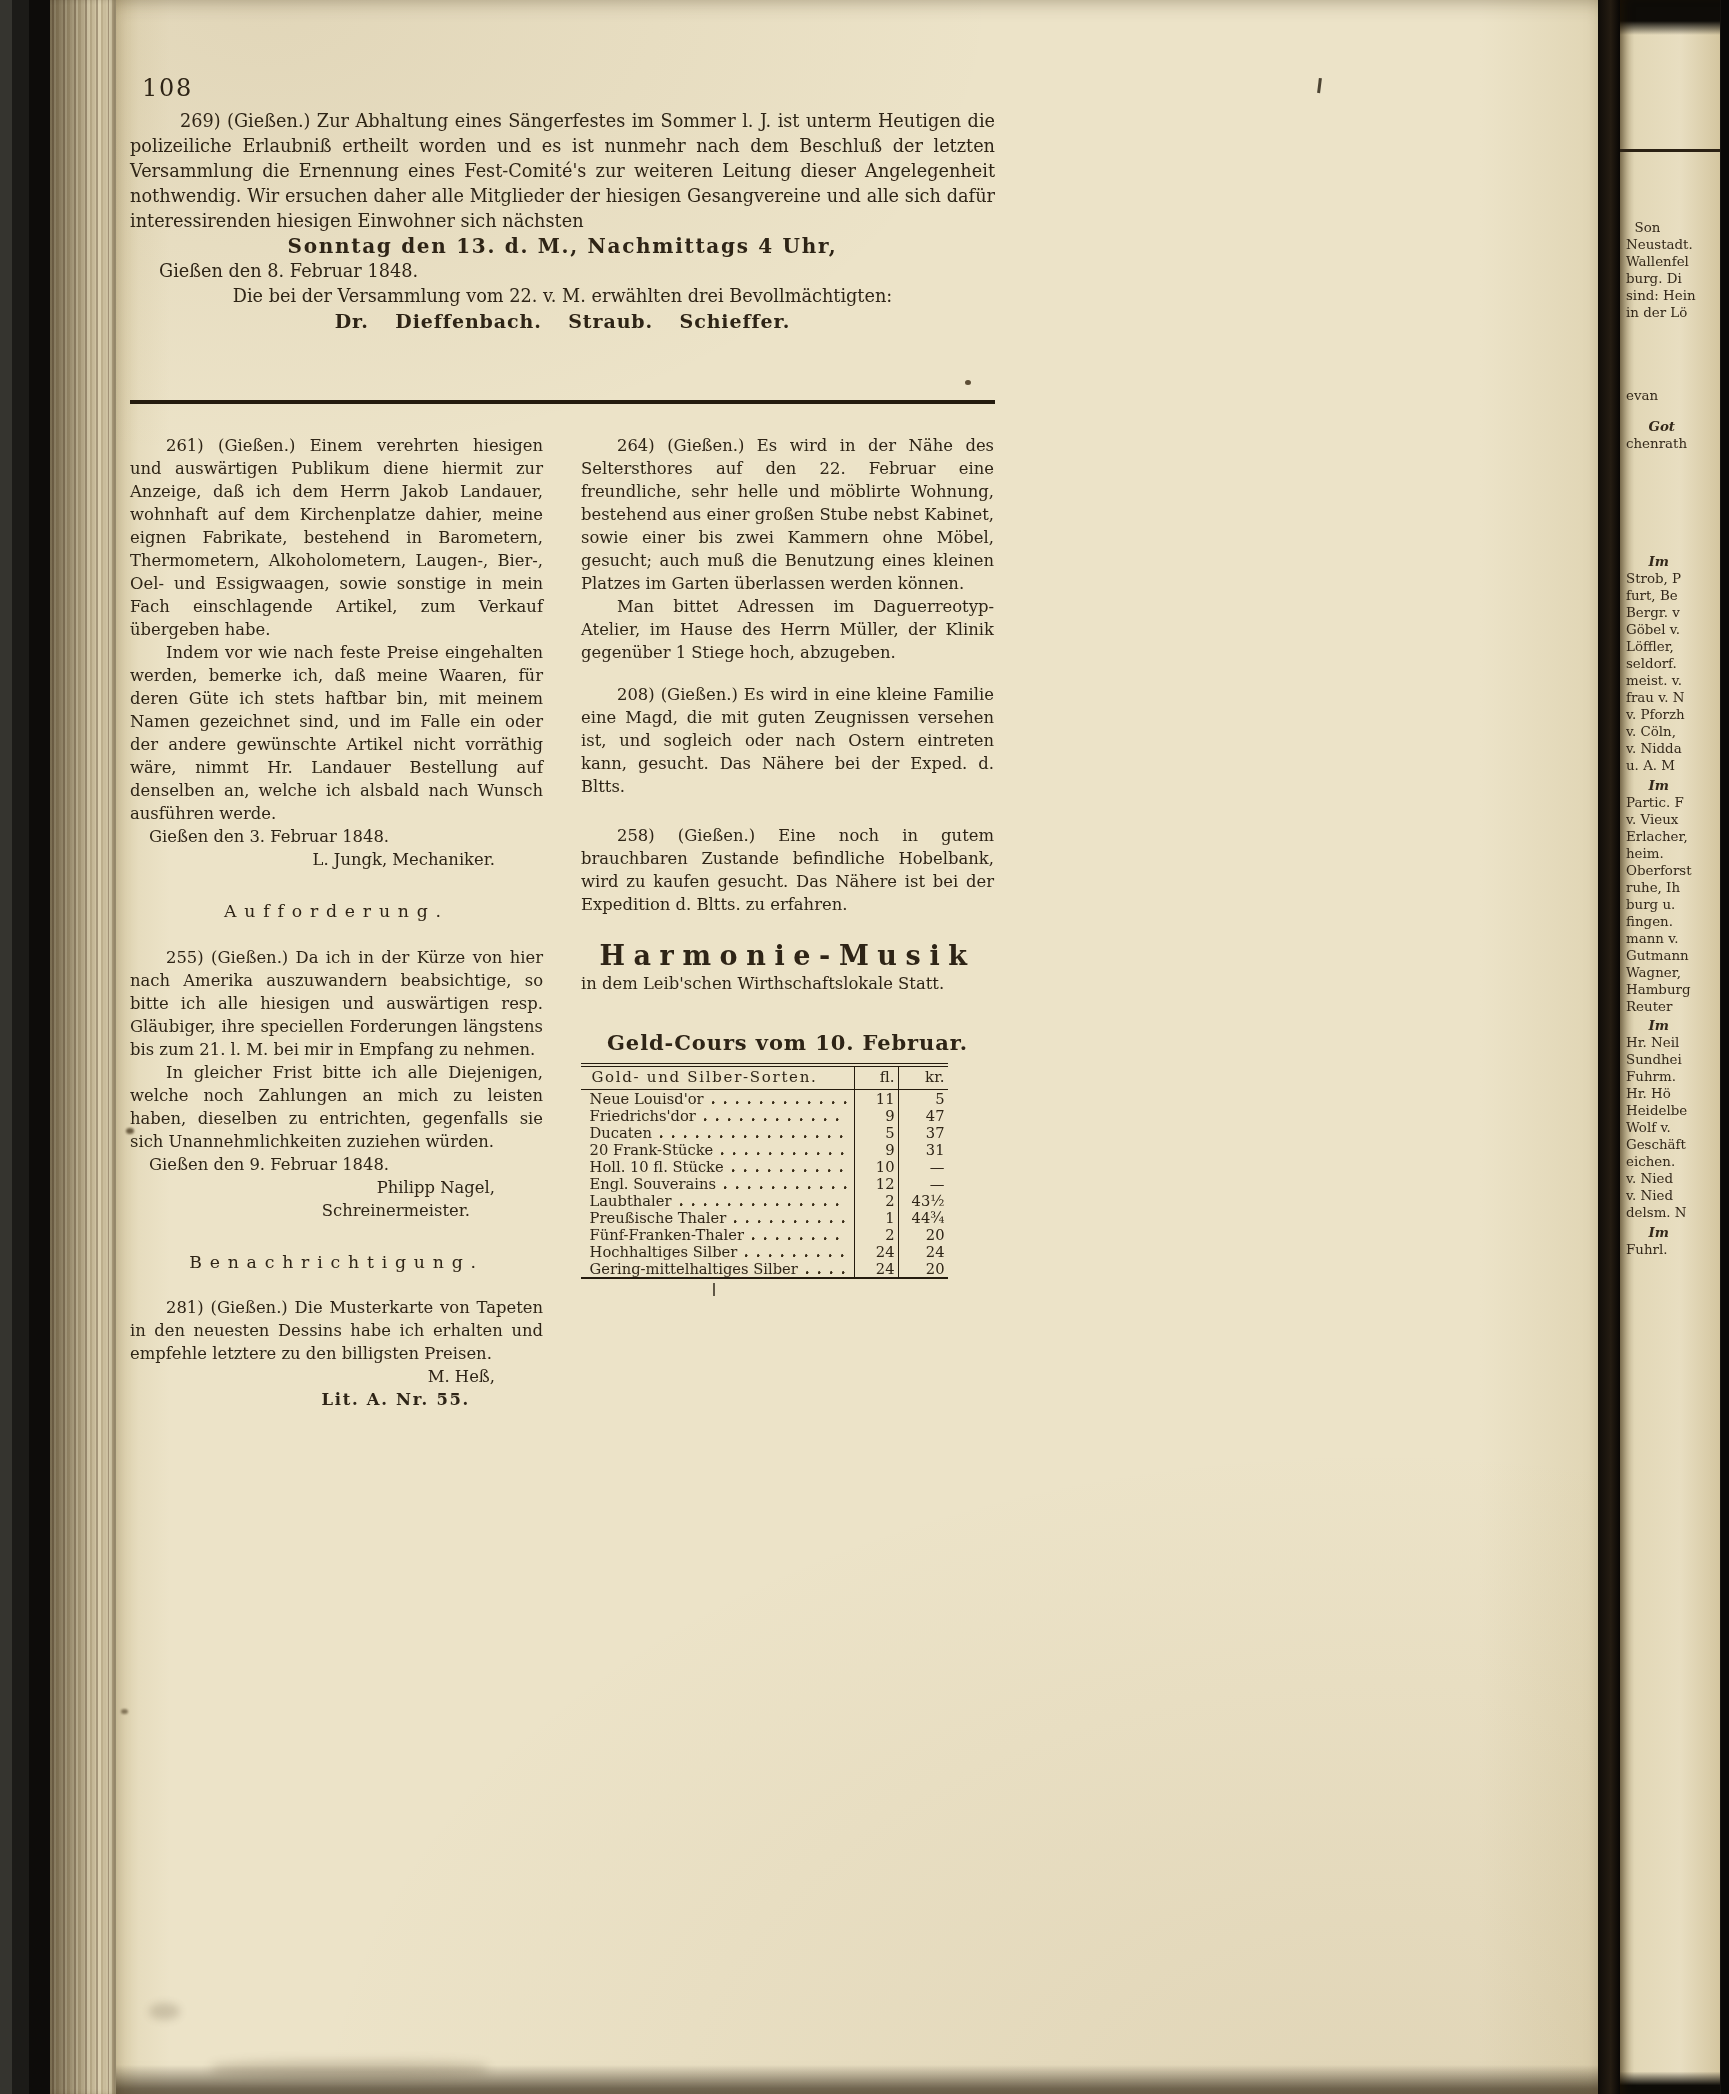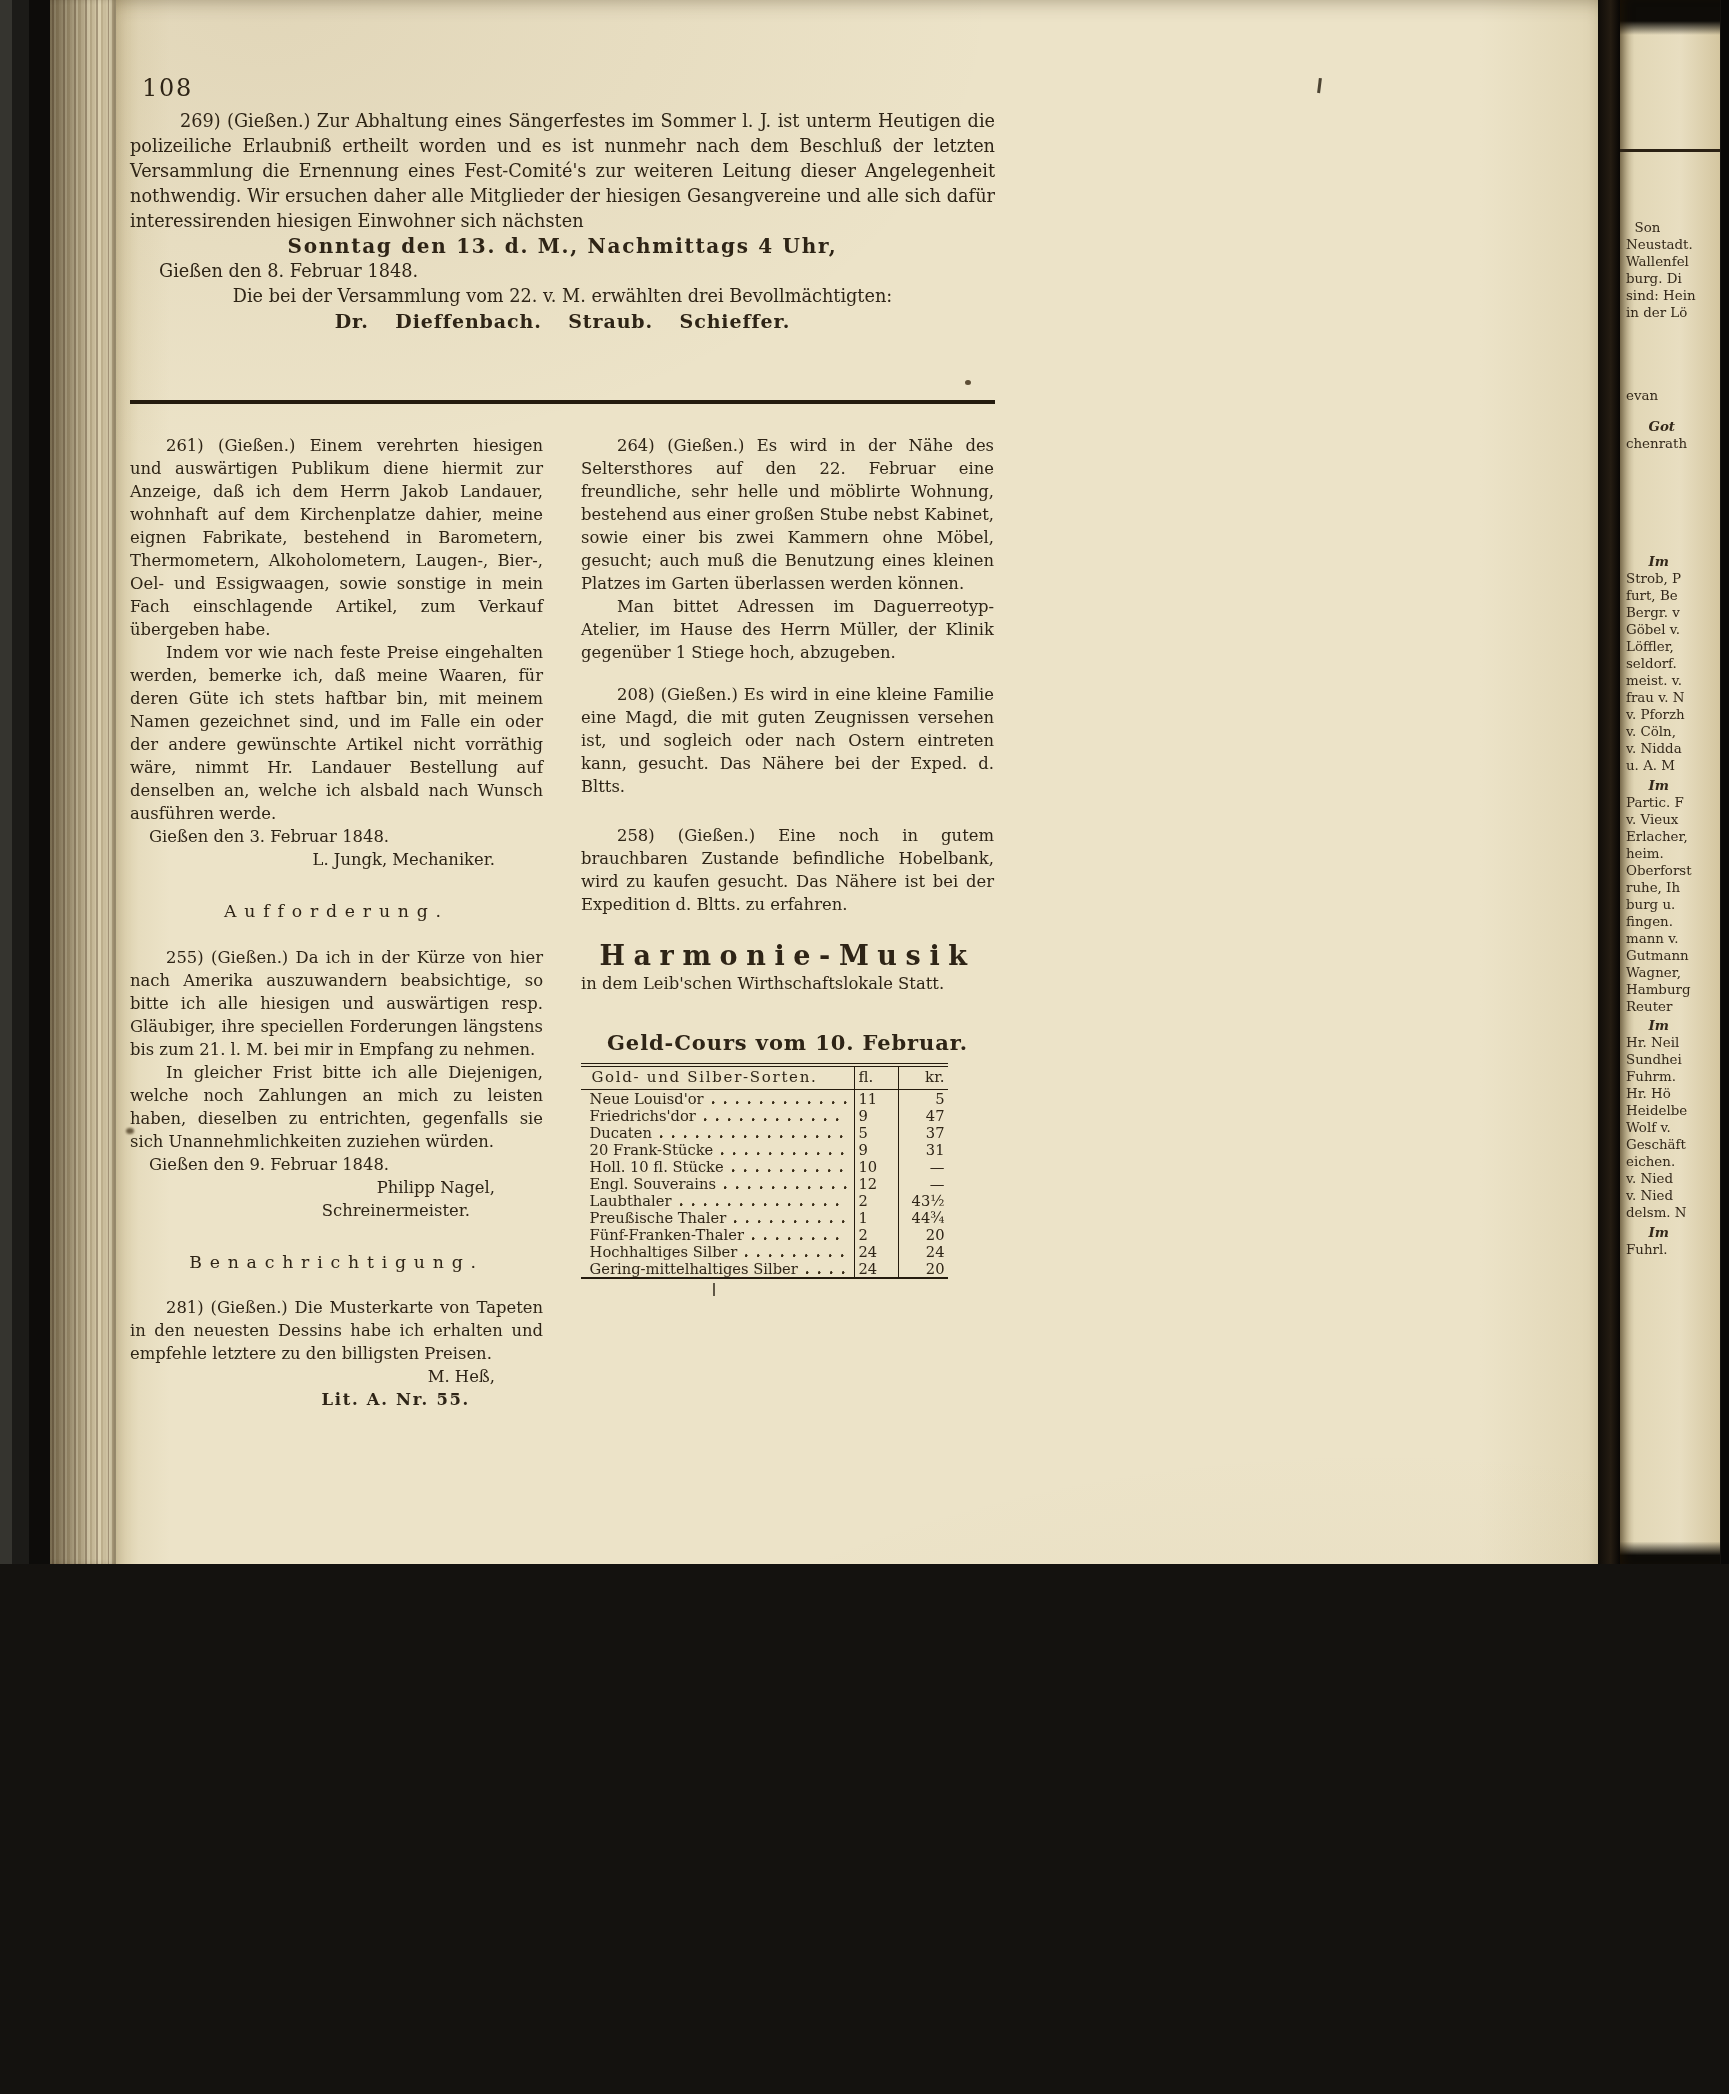--- a/index.html
+++ b/index.html
@@ -3,21 +3,21 @@
 <meta charset="utf-8">
 <style>
   html,body{margin:0;padding:0;}
   body{
     width:1729px;height:2094px;
     background:#14120f;
     font-family:"DejaVu Serif", serif;
     color:#2e2416;
     overflow:hidden;
   }
-  .scene{position:relative;width:1729px;height:1564px;overflow:hidden;}
+  .scene{position:relative;width:1729px;height:2094px;overflow:hidden;}
 
   
   .edge-left{
     position:absolute;left:0;top:0;width:50px;height:100%;
     background:linear-gradient(90deg,#35342f 0 12px,#1c1b18 12px 29px,#0d0c0a 29px 100%);
   }
   .page-stack{
     position:absolute;left:50px;top:0;width:66px;height:100%;
     background:
       linear-gradient(90deg,rgba(50,36,14,.55),rgba(50,36,14,0) 70%),
@@ -94,21 +94,21 @@
   .geld{margin-top:36px;}
   .geld-title{text-align:center;font-weight:bold;font-size:21px;letter-spacing:0.9px;}
   .geld-table{
     margin-top:8.6px;width:367px;border-collapse:collapse;
     font-size:14.7px;
     border-top:4.3px double #241b0e;border-bottom:2.2px solid #241b0e;
   }
   .geld-table th,.geld-table td{padding:0 3.5px;line-height:17px;font-weight:normal;}
   .geld-table thead th{border-bottom:1.7px solid #241b0e;padding-top:2.6px;padding-bottom:2.6px;font-size:15px;}
   th.c-name{letter-spacing:1.7px;text-align:left;padding-left:10.4px;}
-  .c-fl{width:36px;border-left:1.7px solid #241b0e;border-right:1.7px solid #241b0e;text-align:left;padding-right:7.8px;}
+  .c-fl{width:36px;border-left:1.7px solid #241b0e;border-right:1.7px solid #241b0e;text-align:right;padding-right:7.8px;}
   .c-kr{width:42px;text-align:right;padding-right:10.4px;}
   td.c-name{padding-left:0;}
   .nmwrap{display:flex;align-items:flex-end;padding-left:8.6px;}
   .nmwrap span:first-child{white-space:nowrap;}
   .leader{
     flex:1;margin:0 3.5px 0 7px;height:13px;align-self:flex-end;
     background-image:radial-gradient(circle at 2.2px 8.6px,#3a2d18 1.1px,transparent 1.6px);
     background-size:12px 13px;background-repeat:repeat-x;
   }
 

